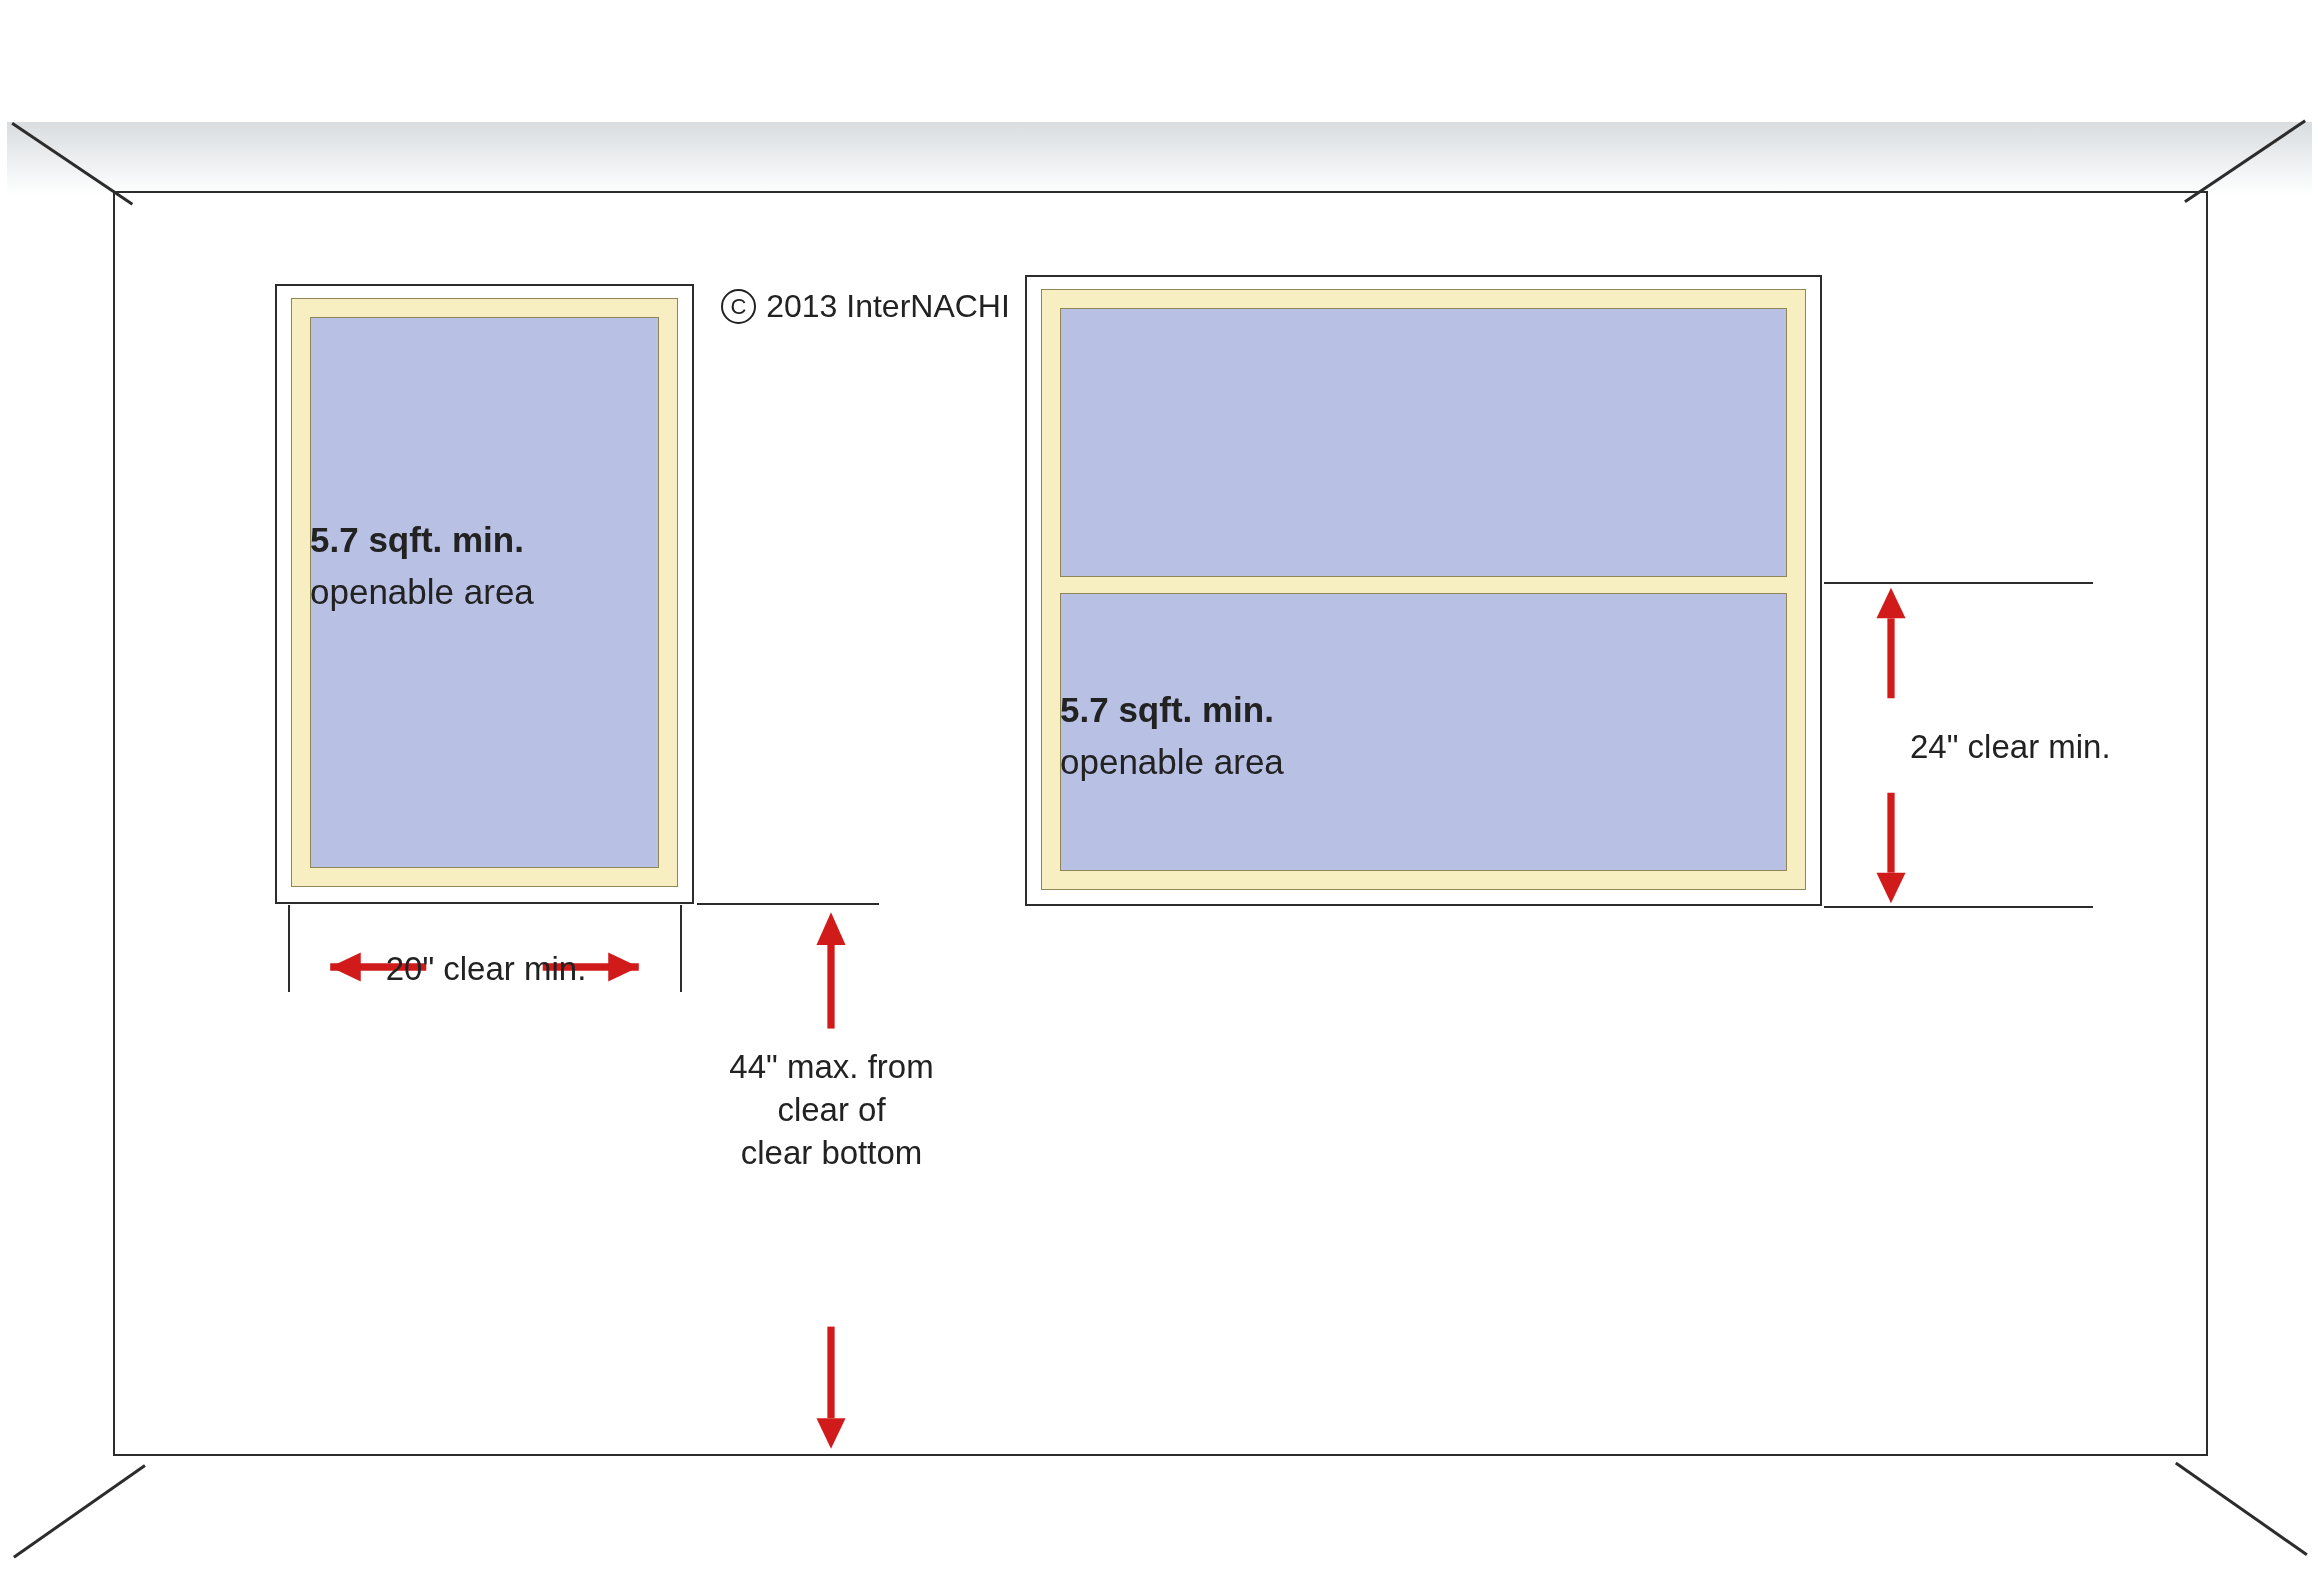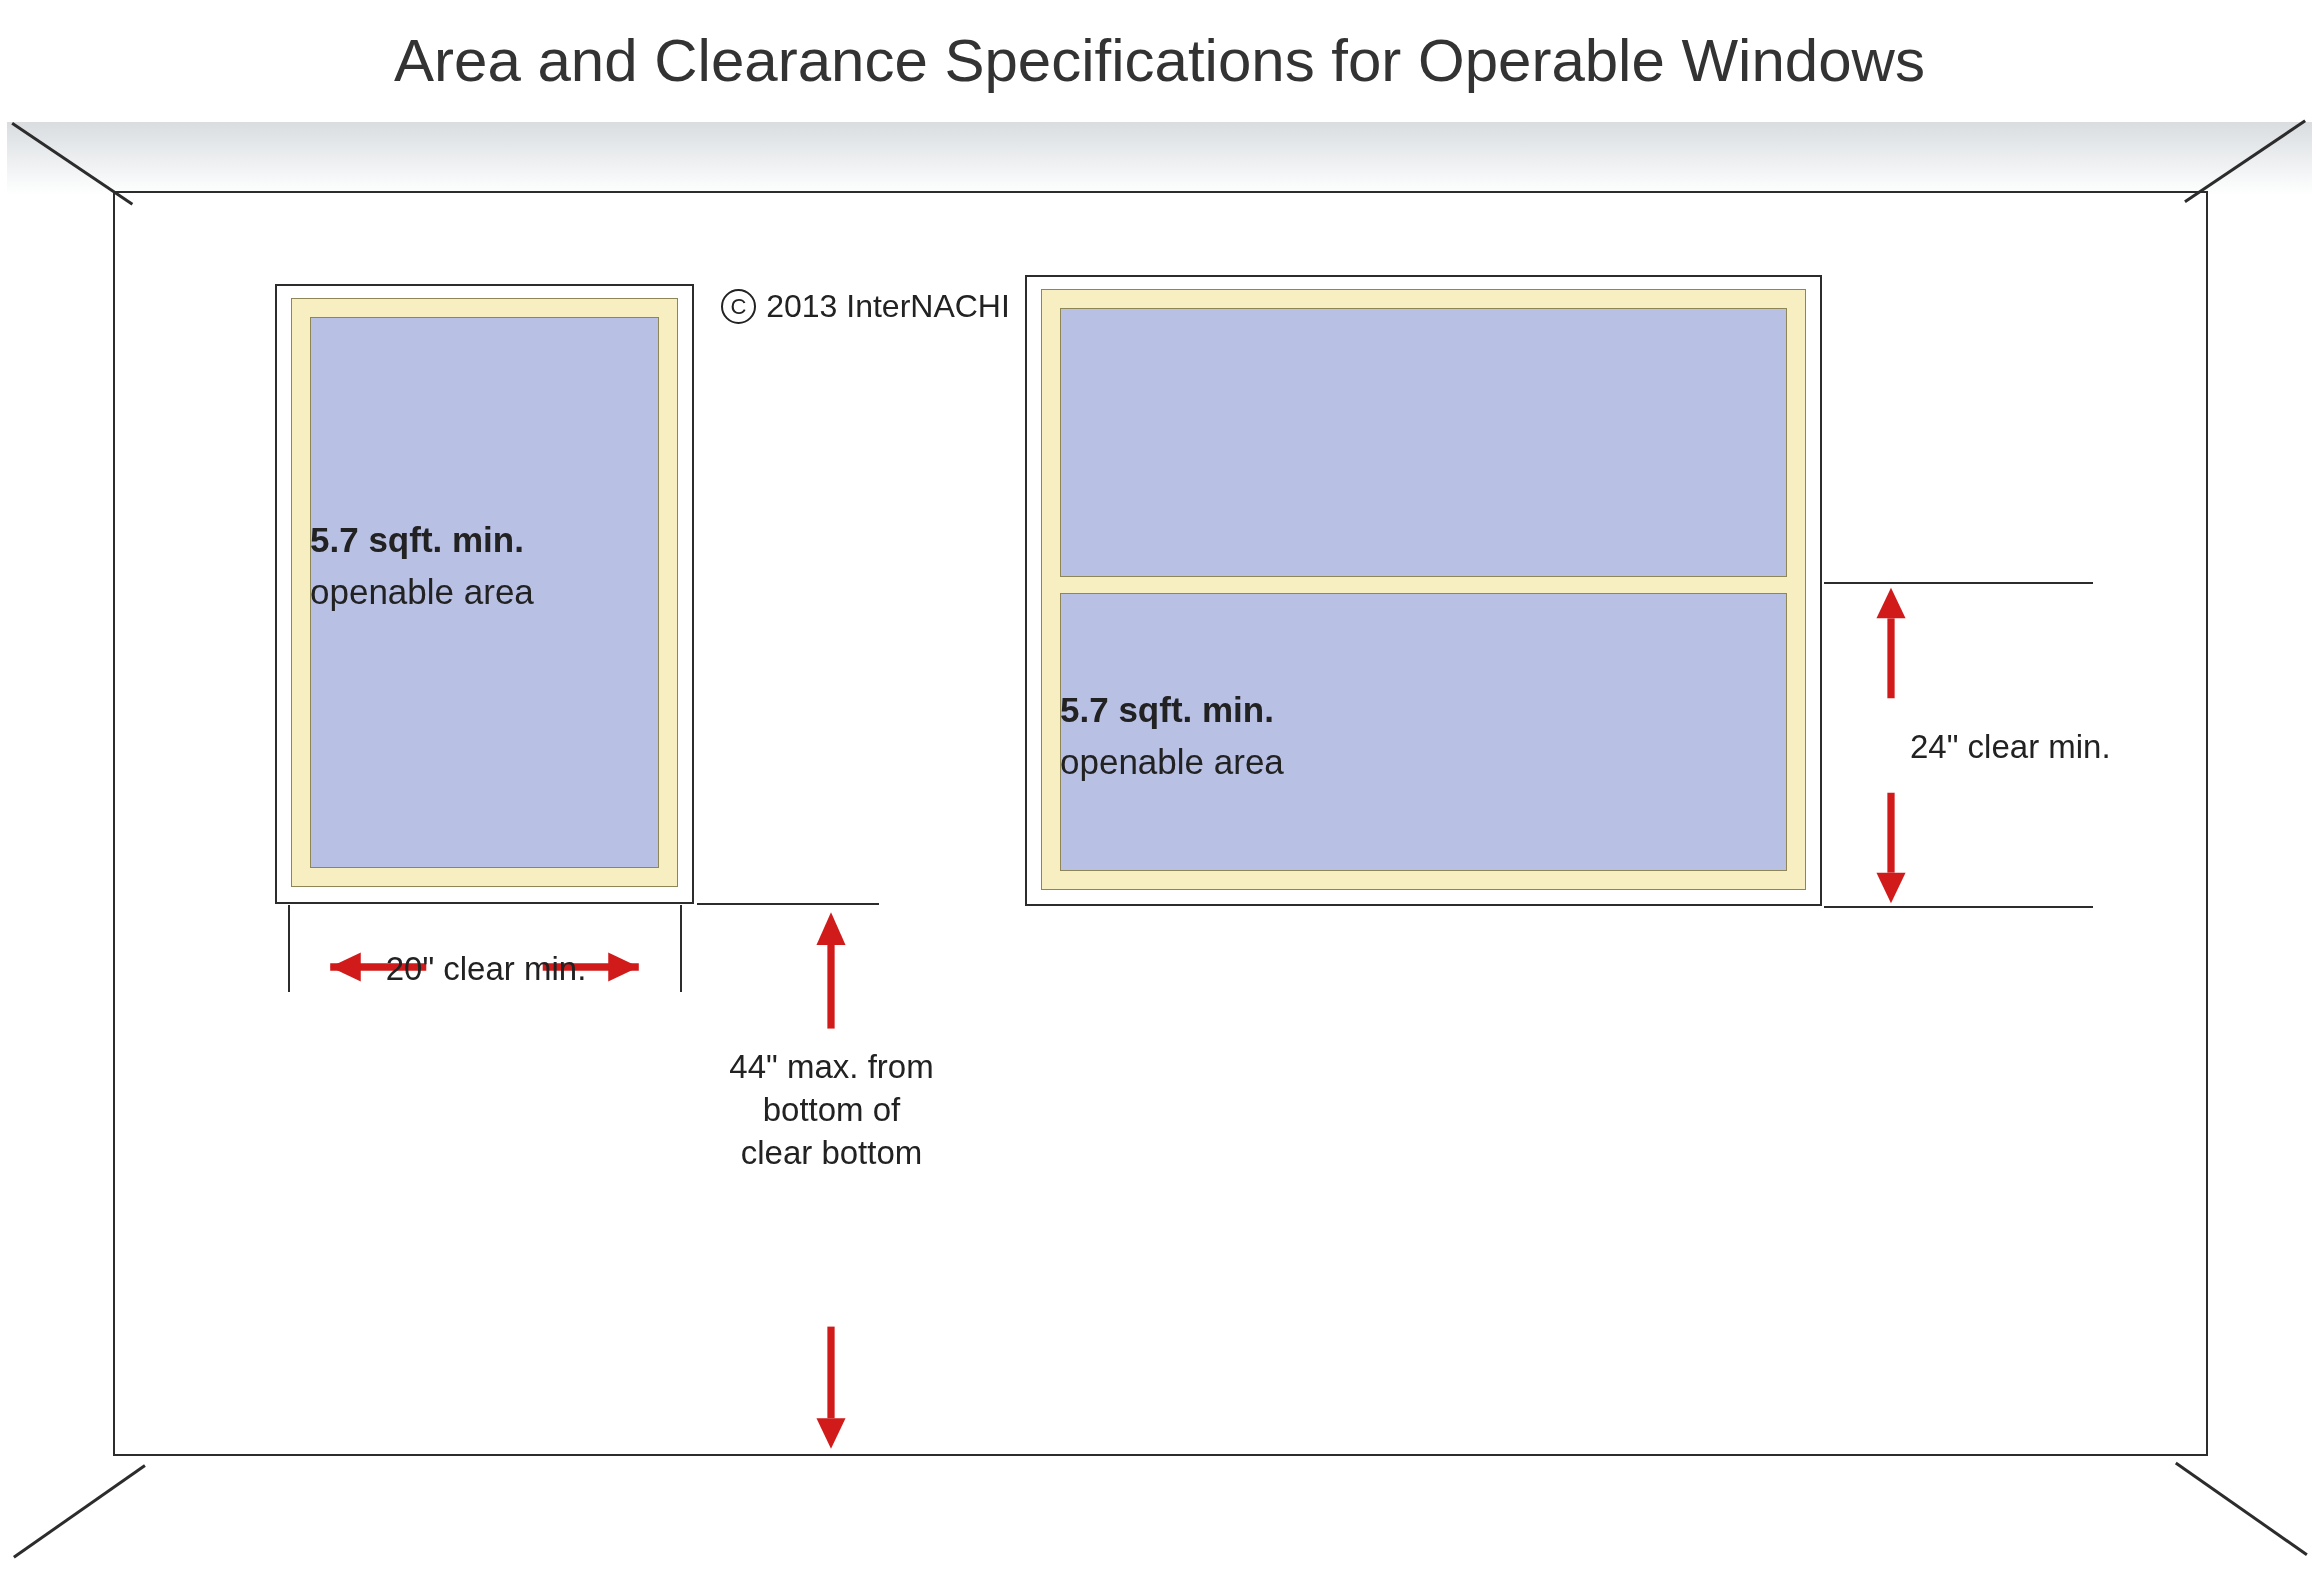--- a/index.html
+++ b/index.html
@@ -155,21 +155,20 @@
     overflow: visible;
   }
 </style>
 </head>
 <body>
 
 <div class="canvas">
 
   <div class="ceiling-grad"></div>
 
-  <div class="title">Area and Clearance Specifications for Operable Windows</div>
 
   <div class="corner tl"></div>
   <div class="corner tr"></div>
   <div class="corner bl"></div>
   <div class="corner br"></div>
 
   <div class="wall"></div>
 
   <div id="winL" class="win"></div>
   <div id="winL-trim" class="win-trim"></div>
@@ -205,21 +204,21 @@
 
   <div class="tick tick-h" style="left:697px; top:903px; width:182px;"></div>
   <svg class="arrow" style="left:809px; top:905px; width:44px; height:551px;" viewBox="0 0 60 758" width="44" height="551">
     <line class="arrow-line" x1="30" y1="55" x2="30" y2="170"></line>
     <polygon class="arrow-head" points="30,10 10,55 50,55"></polygon>
     <line class="arrow-line" x1="30" y1="580" x2="30" y2="706"></line>
     <polygon class="arrow-head" points="30,748 10,706 50,706"></polygon>
   </svg>
   <div class="dim-label" style="left:697px; top:1046px; width:269px;">
     <div>44" max. from</div>
-    <div>bottom of</div>
+    <div>clear of</div>
     <div>clear bottom</div>
   </div>
 
   <div class="tick tick-h" style="left:1824px; top:582px;  width:269px;"></div>
   <div class="tick tick-h" style="left:1824px; top:906px; width:269px;"></div>
   <svg class="arrow" style="left:1869px; top:582px; width:44px; height:327px;" viewBox="0 0 60 450" width="44" height="327">
     <line class="arrow-line" x1="30" y1="50" x2="30" y2="160"></line>
     <polygon class="arrow-head" points="30,8 10,50 50,50"></polygon>
     <line class="arrow-line" x1="30" y1="290" x2="30" y2="400"></line>
     <polygon class="arrow-head" points="30,442 10,400 50,400"></polygon>

